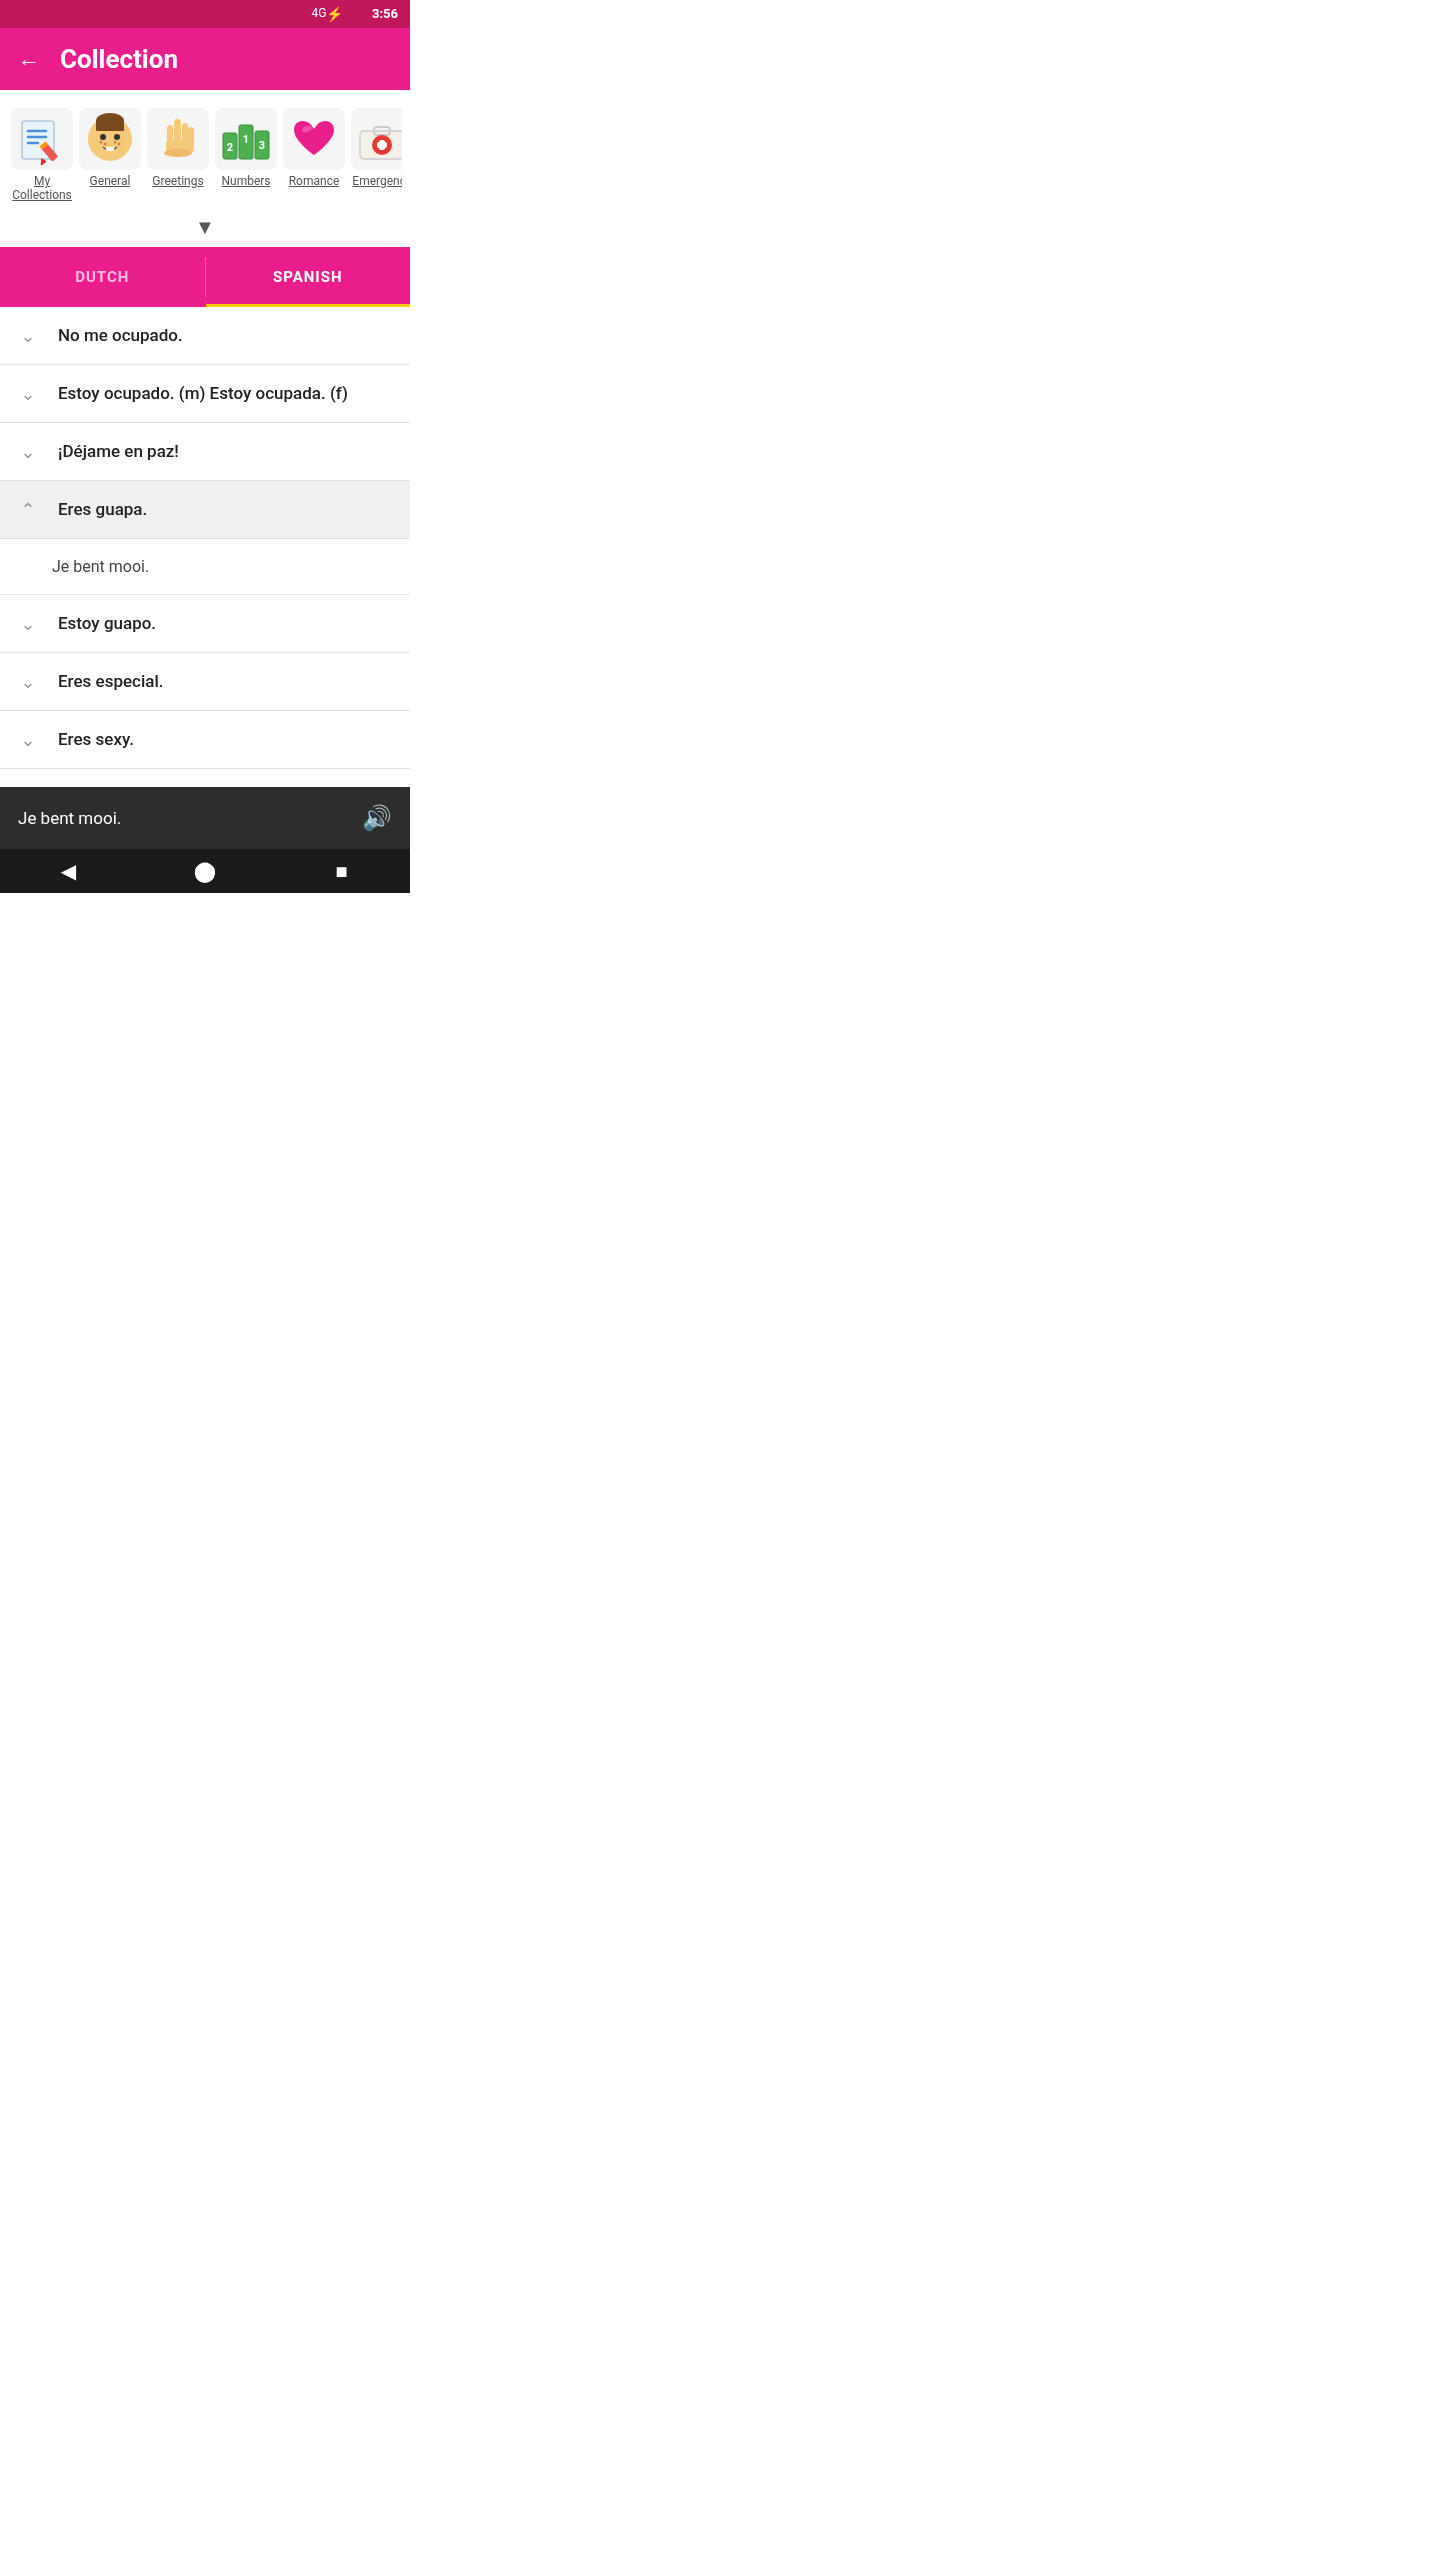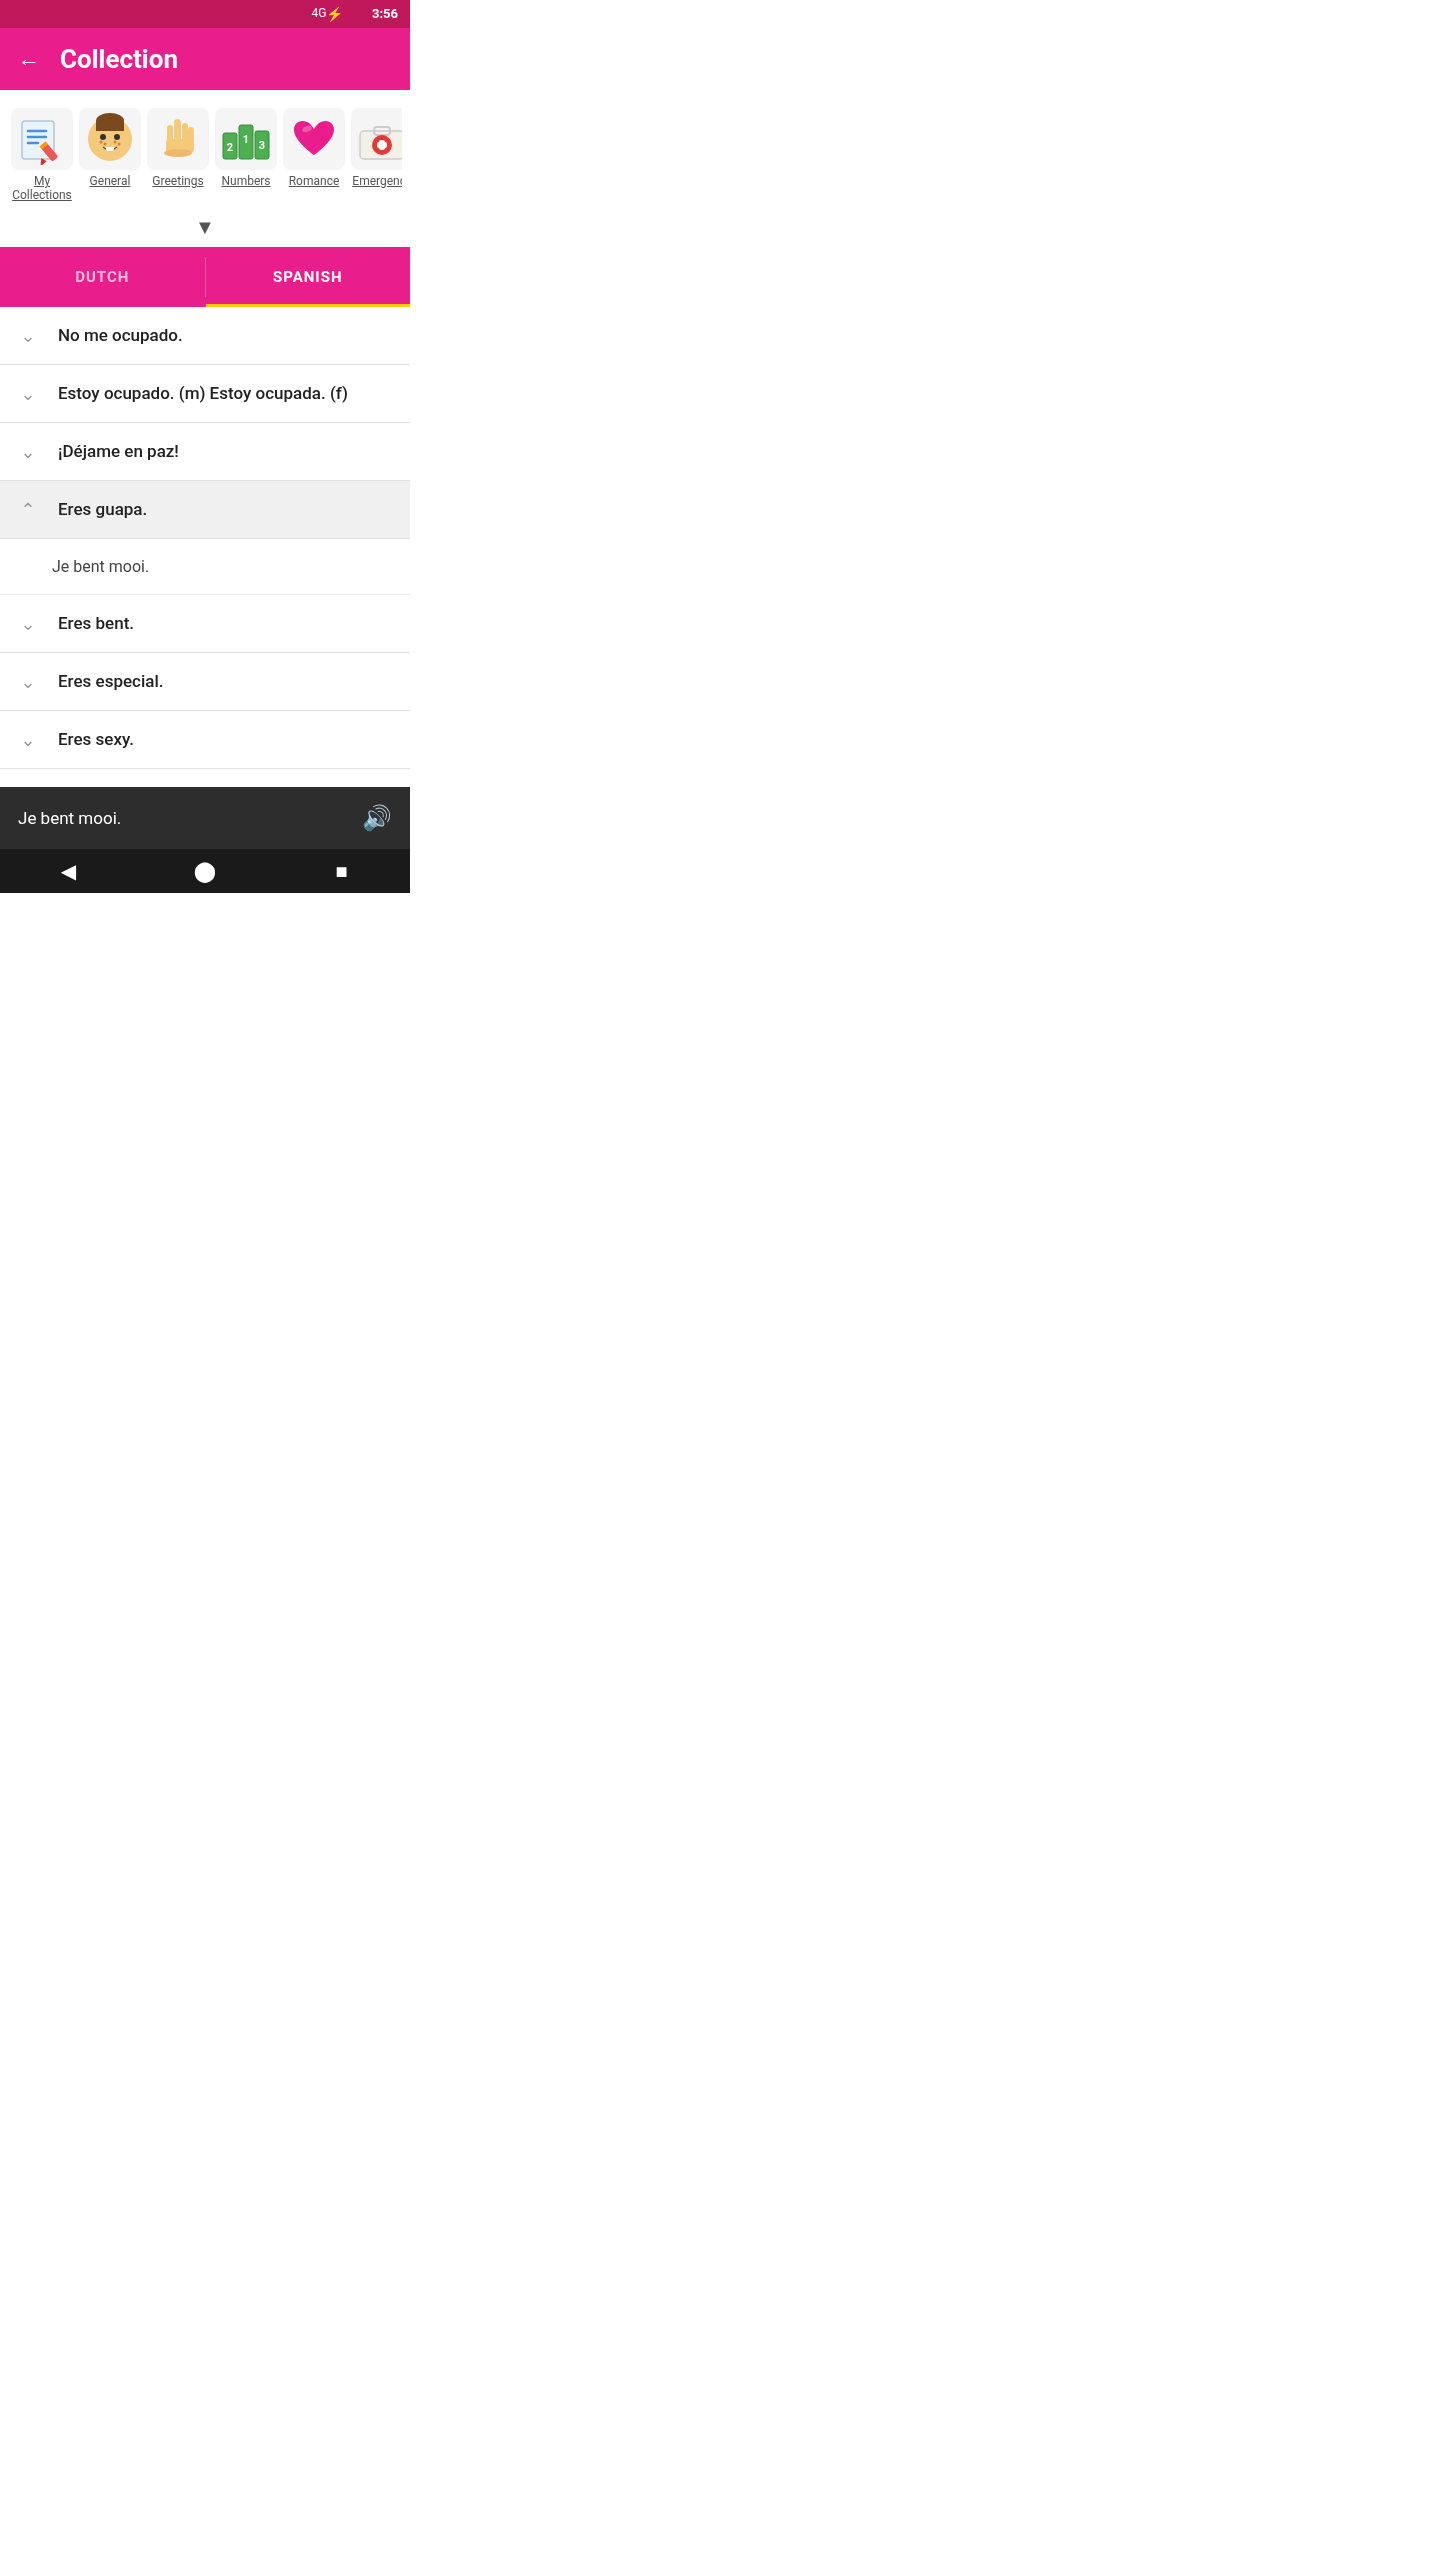--- a/index.html
+++ b/index.html
@@ -399,21 +399,21 @@
       <span class="expand-icon">⌃</span>
       <span class="phrase-text">Eres guapa.</span>
     </div>
 
     <div class="phrase-row translation-row">
       <span class="translation-text">Je bent mooi.</span>
     </div>
 
     <div class="phrase-row">
       <span class="expand-icon">⌄</span>
-      <span class="phrase-text">Eres bent.</span>
+      <span class="phrase-text">Estoy guapo.</span>
     </div>
 
     <div class="phrase-row">
       <span class="expand-icon">⌄</span>
       <span class="phrase-text">Eres especial.</span>
     </div>
 
     <div class="phrase-row">
       <span class="expand-icon">⌄</span>
       <span class="phrase-text">Eres sexy.</span>

